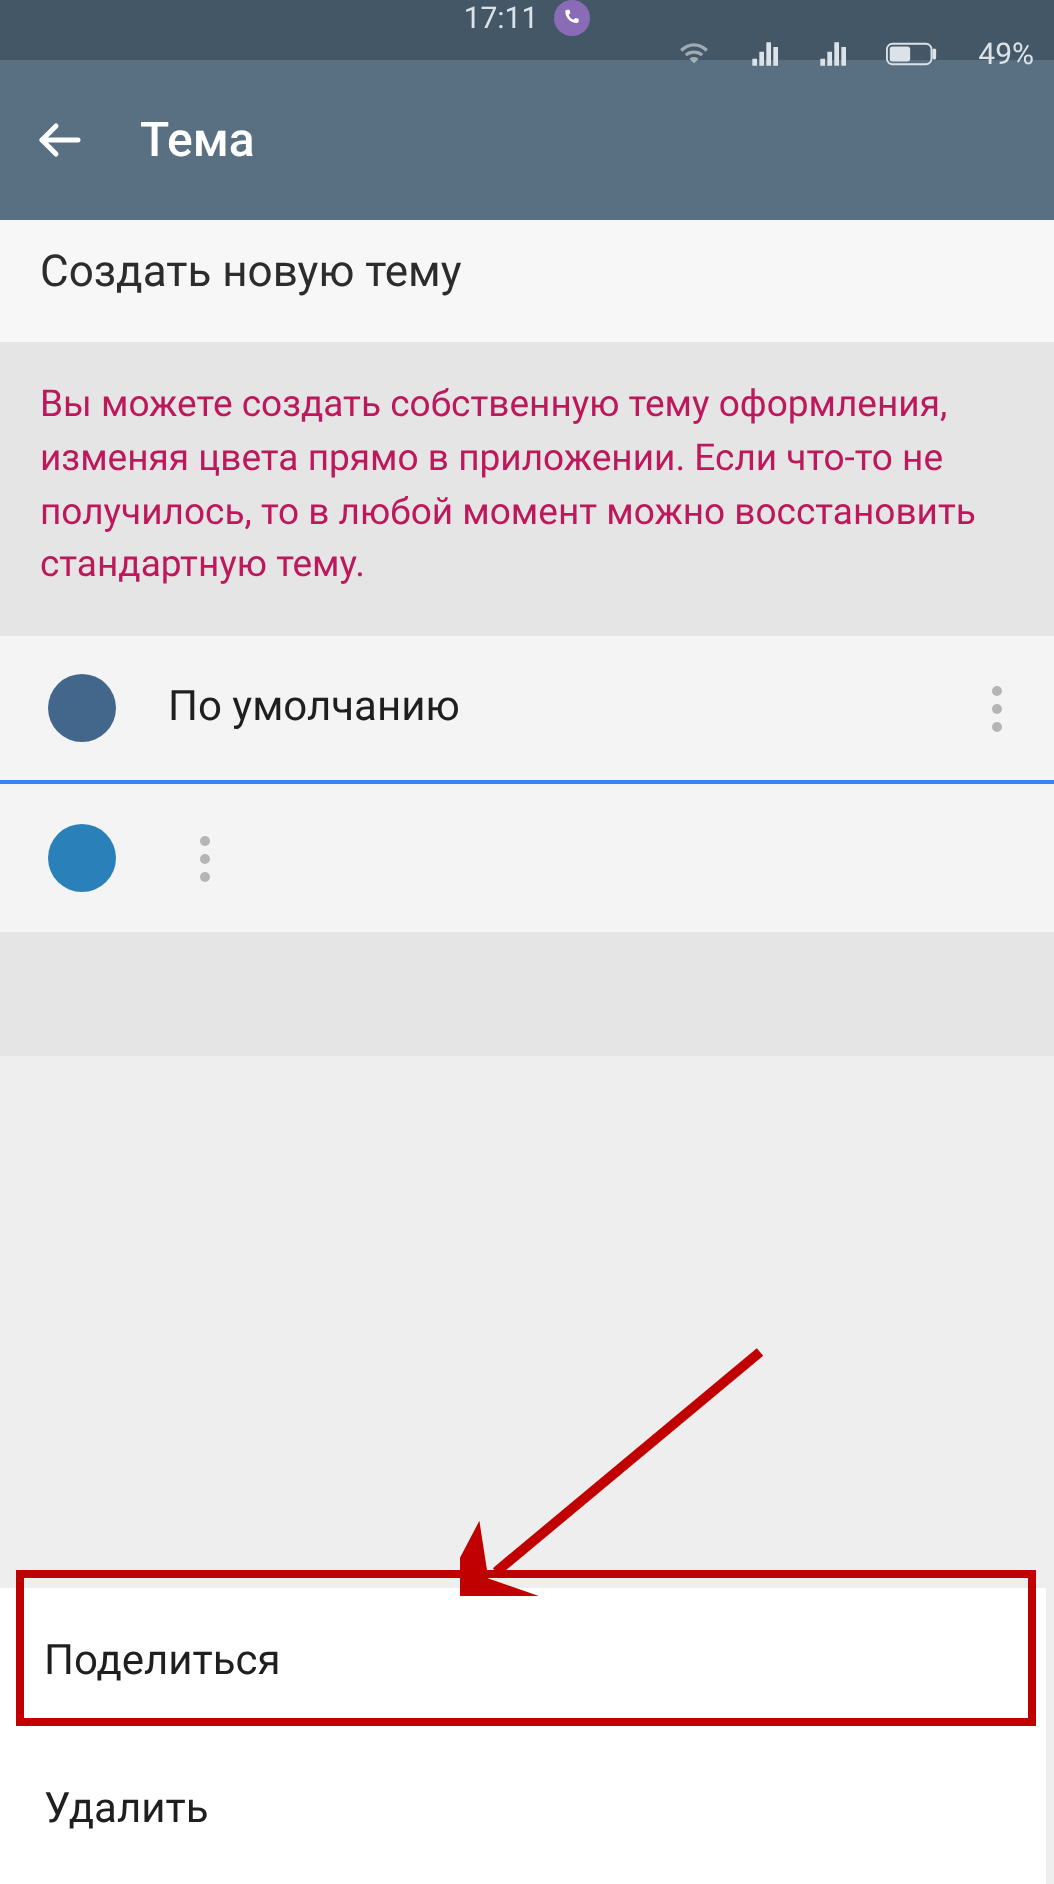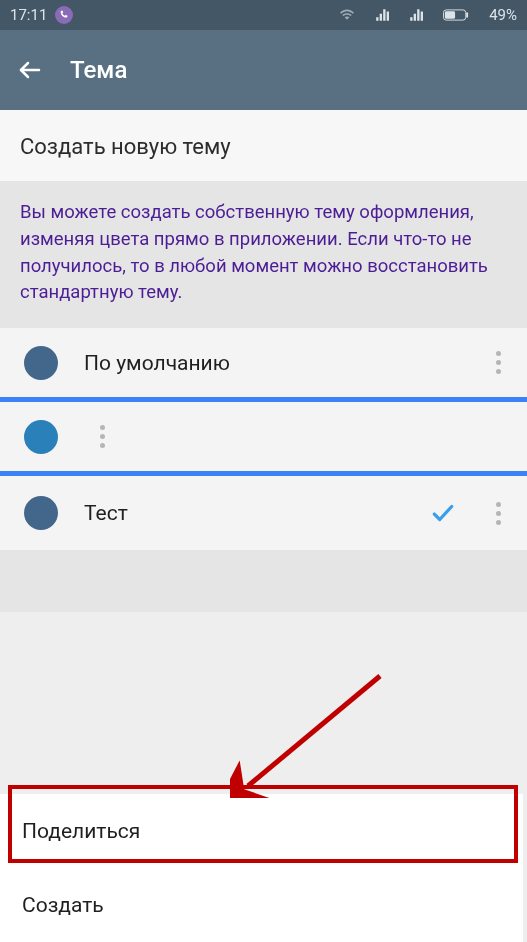--- a/index.html
+++ b/index.html
@@ -12,20 +12,21 @@
       position: relative;
     }
     .status-bar {
       height: 30px;
       background: #445767;
       color: #dce3e8;
       display: flex;
       align-items: center;
       padding: 0 10px;
       font-size: 15px;
+      flex-direction: column;
     }
     .status-left { display: flex; align-items: center; gap: 8px; }
     .status-right { margin-left: auto; display: flex; align-items: center; gap: 20px; }
     .viber-icon {
       width: 18px; height: 18px; border-radius: 50%;
       background: #8a6bb5; display: inline-flex;
       align-items: center; justify-content: center;
       color: white; font-size: 11px;
     }
     .toolbar {
@@ -35,41 +36,41 @@
       display: flex;
       align-items: center;
       padding: 0 18px;
       gap: 28px;
     }
     .toolbar-title {
       font-size: 24px;
       font-weight: 500;
     }
     .section-header {
-      padding: 24px 20px 22px;
+      padding: 14px 20px 22px;
       background: #f7f7f7;
     }
     .section-header-text {
       font-size: 22px;
       color: #2c2c2c;
     }
     .description {
       background: #e5e5e5;
       padding: 18px 20px 22px;
-      color: #4c1d95;
+      color: #be185d;
       font-size: 18.5px;
       line-height: 1.45;
     }
     .theme-list { background: #f4f4f4; }
     .theme-item {
       height: 74px;
       display: flex;
       align-items: center;
       padding: 0 10px 0 24px;
-      border-bottom: 5px solid #3b82f6;
+      border-bottom: 2px solid #3b82f6;
       background: #f4f4f4;
     }
     .theme-item:last-child { border-bottom: none; }
     .theme-color {
       width: 34px; height: 34px; border-radius: 50%;
       margin-right: 26px;
       flex-shrink: 0;
     }
     .theme-label {
       font-size: 21px;
@@ -168,42 +169,30 @@
       </div>
   </div>
   <div class="theme-item">
     <div class="theme-color" style="background:#2a80b9"></div>
     <div class="more-icon">
         <span></span>
         <span></span>
         <span></span>
       </div>
   </div>
-  <div class="theme-item">
-    <div class="theme-color" style="background:#43668b"></div>
-    <span class="theme-label">Тест</span>
-    <svg class="check-icon" width="26" height="26" viewBox="0 0 24 24" fill="none" stroke="#3b9eea" stroke-width="3" stroke-linecap="round" stroke-linejoin="round">
-        <polyline points="4 13 9 18 20 6"></polyline>
-      </svg>
-    <div class="more-icon">
-        <span></span>
-        <span></span>
-        <span></span>
-      </div>
-  </div>
 </div>
 
 <div class="gap-area"></div>
 
 <div class="context-menu">
   <div class="menu-item">
     <span>Поделиться</span>
   </div>
   <div class="menu-item">
-    <span>Создать</span>
+    <span>Удалить</span>
   </div>
 </div>
 
 <div class="highlight-box" style="left:8px; top:785px; width:510px; height:78px;"></div>
 
 <svg class="arrow" style="left:230px; top:668px;" width="160" height="130" viewBox="0 0 160 130">
   <defs>
     <marker id="ah" markerWidth="12" markerHeight="12" refX="2" refY="5" orient="auto">
       <path d="M0,0 L12,5 L0,10 L3,5 Z" fill="#c00000"></path>
     </marker>

